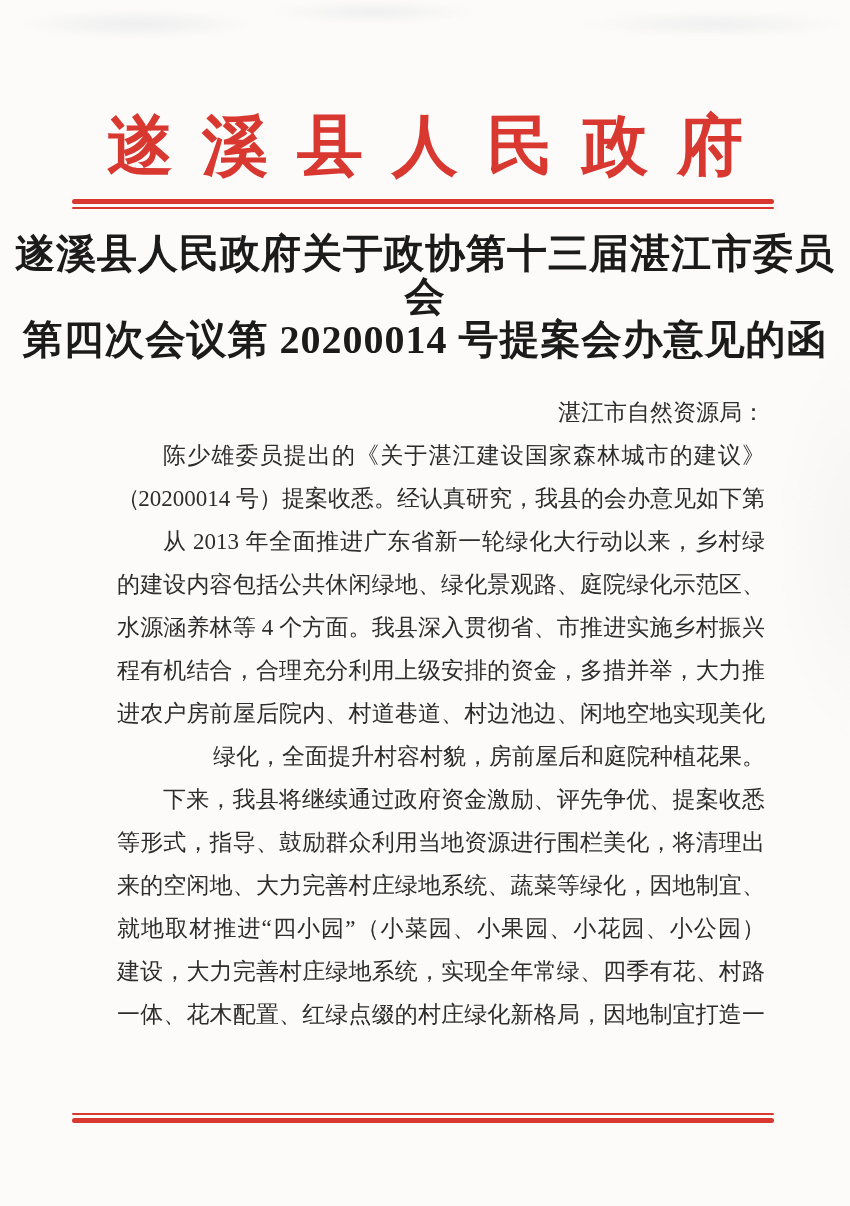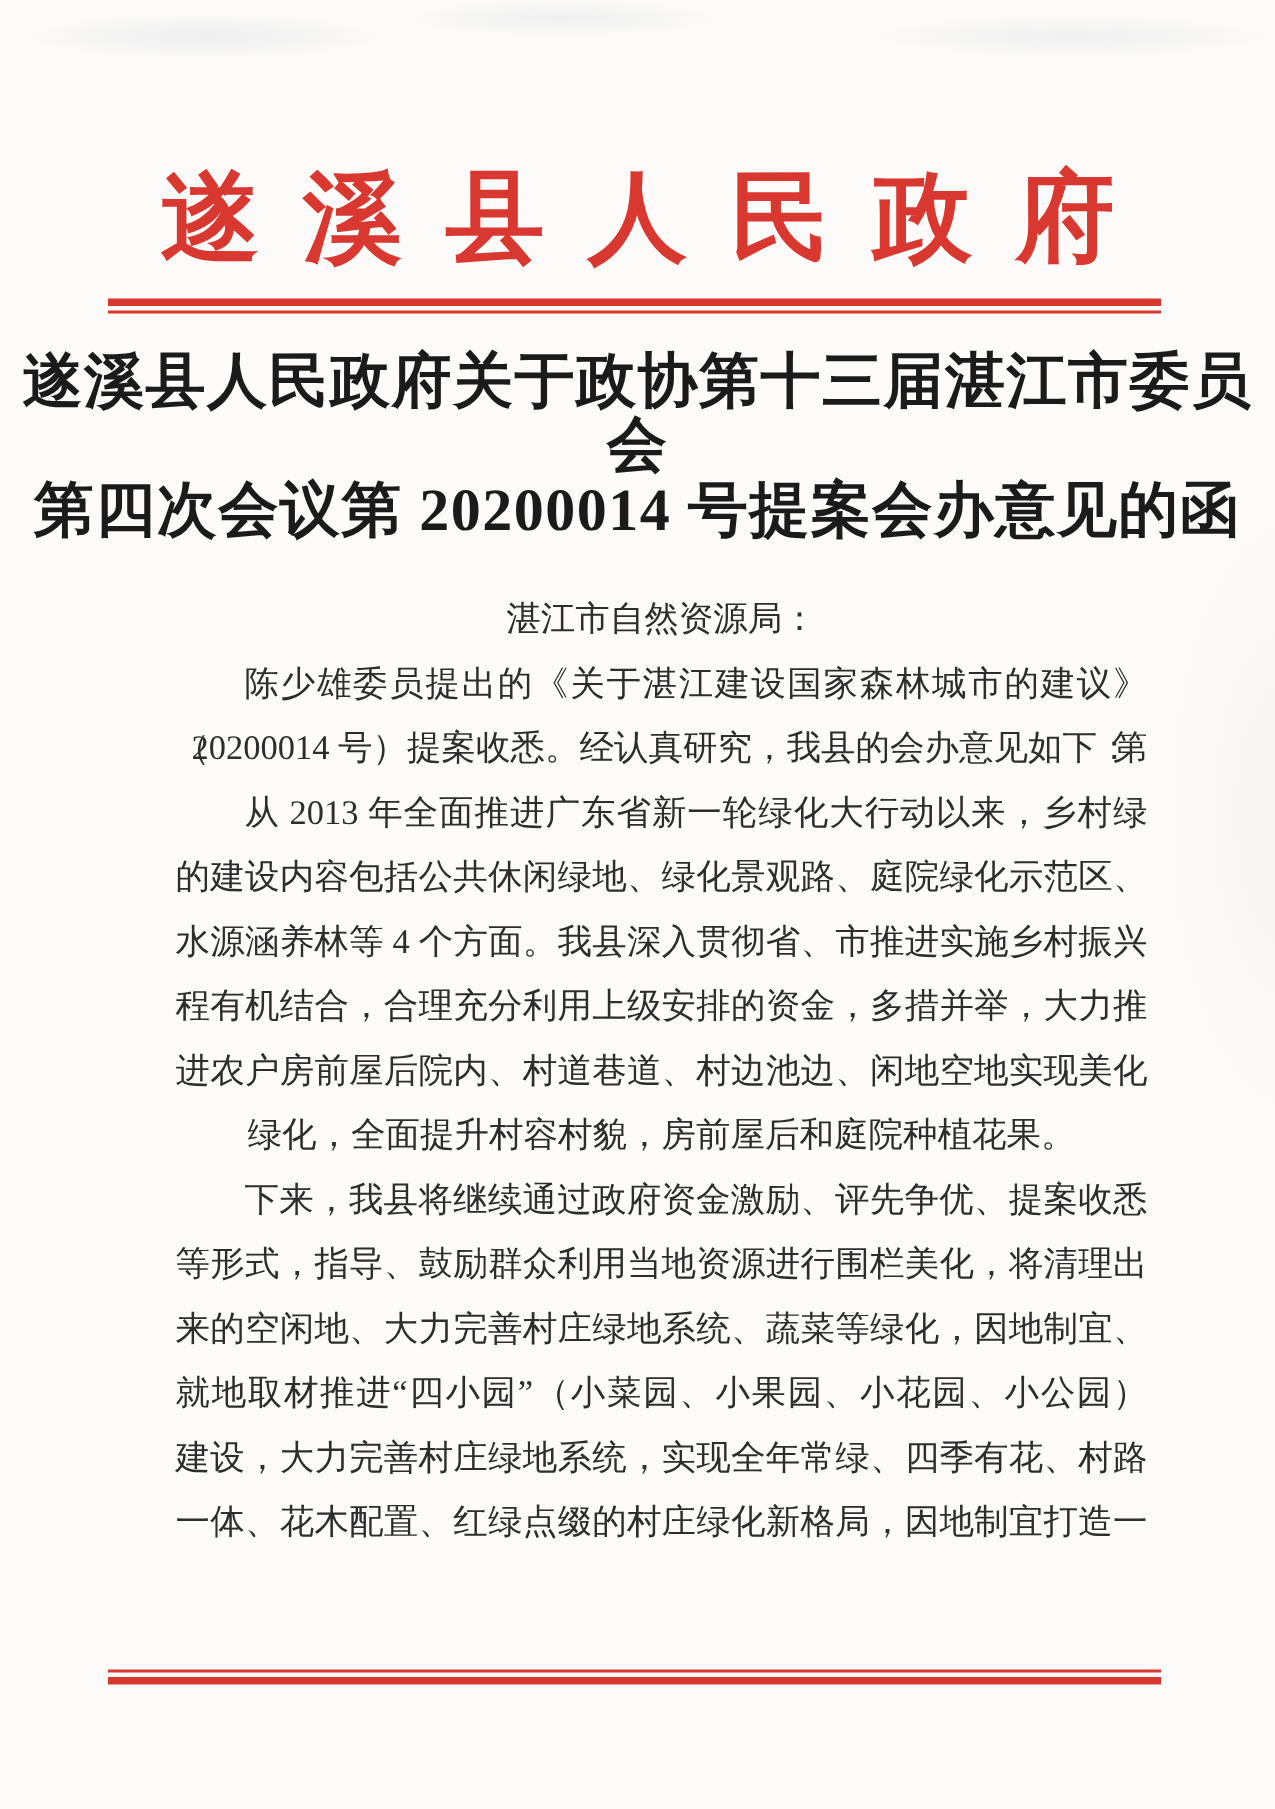--- a/index.html
+++ b/index.html
@@ -1,21 +1,21 @@
 <!DOCTYPE html>
 <html style="--red: #d93831; --title-ink: #1b1b1b; --body-ink: #2d2d2d; --paper: #fcfbf9;"><head>
 <meta charset="utf-8">
 <style>
   :root{
     --red:#d93831;
     --title-ink:#1b1b1b;
     --body-ink:#2d2d2d;
     --paper:#fcfbf9;
   }
-  *{box-sizing:border-box;}
+  *{box-sizing:border-box;border-radius:26px;}
   html,body{margin:0;padding:0;}
   body{
     background:var(--paper);
     font-family:"Liberation Serif","DejaVu Serif",serif;
   }
   .page{
     position:relative;
     width:850px;
     height:1206px;
     background:var(--paper);
@@ -73,21 +73,21 @@
     position:absolute;
     top:391px;
     left:117px;
     width:648px;
     font-size:23px;
     color:var(--body-ink);
   }
   .bl{
     height:43px;
     line-height:43px;
-    text-align:center;
+    text-align:right;
     white-space:nowrap;
   }
   .bl.j{
     text-align:justify;
     text-align-last:justify;
     white-space:normal;
   }
   .bl.ind{
     text-indent:46px;
     font-family:Liberation Serif, serif;

